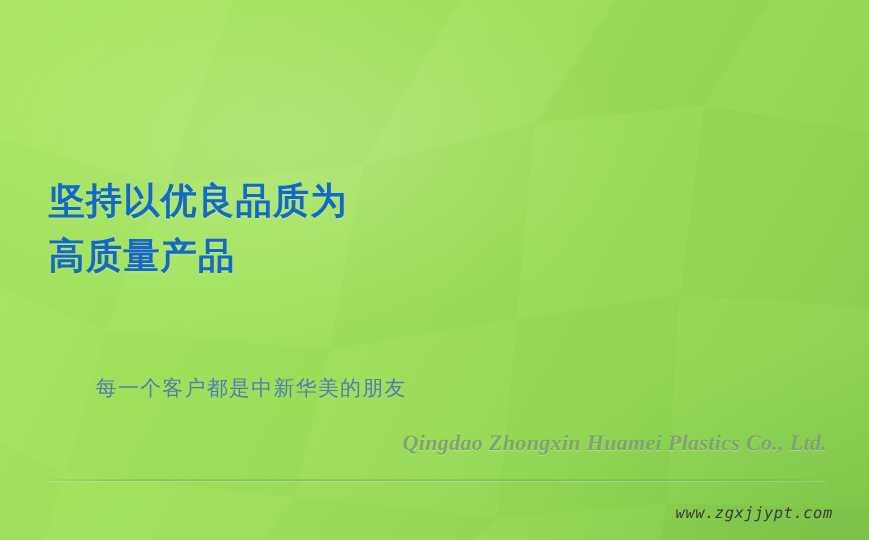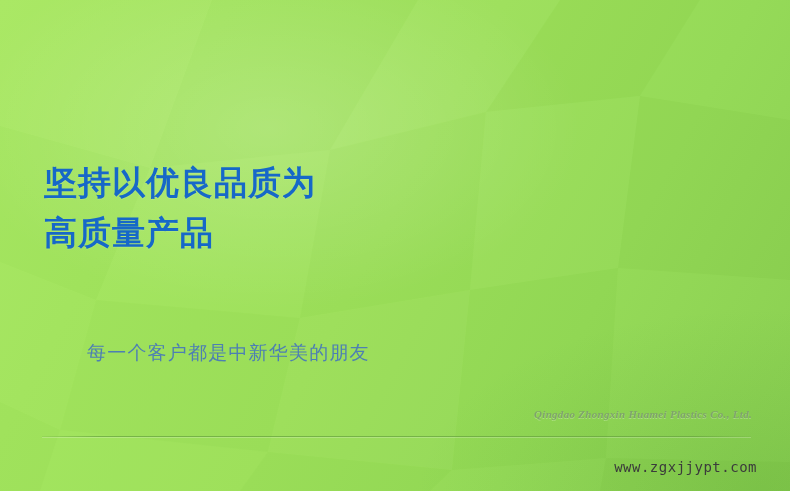--- a/index.html
+++ b/index.html
@@ -85,26 +85,26 @@
     font-weight:normal;
     font-size:19px;
     letter-spacing:1.2px;
     white-space:nowrap;
     margin-left:42px;
   }
 
   .company{
     position:absolute;
     right:38px;
-    top:408px;
+    top:392px;
     color:#7fa36c;
     font-family:"Liberation Serif", serif;
     font-style:italic;
     font-weight:bold;
-    font-size:11px;
+    font-size:20px;
     letter-spacing:.3px;
     white-space:nowrap;
     text-shadow:0 1px 0 rgba(255,255,255,.28);
   }
 
   .divider{
     position:absolute;
     left:42px;
     top:436px;
     width:709px;
@@ -125,20 +125,21 @@
 
   .url{
     position:absolute;
     right:33px;
     top:459px;
     color:#3b3b3b;
     font-family:"DejaVu Sans Mono", monospace;
     font-size:14px;
     letter-spacing:.5px;
     white-space:nowrap;
+    font-style:italic;
   }
 </style>
 </head>
 <body>
 
 <div class="banner">
 
   <div class="bg-gradient"></div>
 
   <div class="bg-facets">

